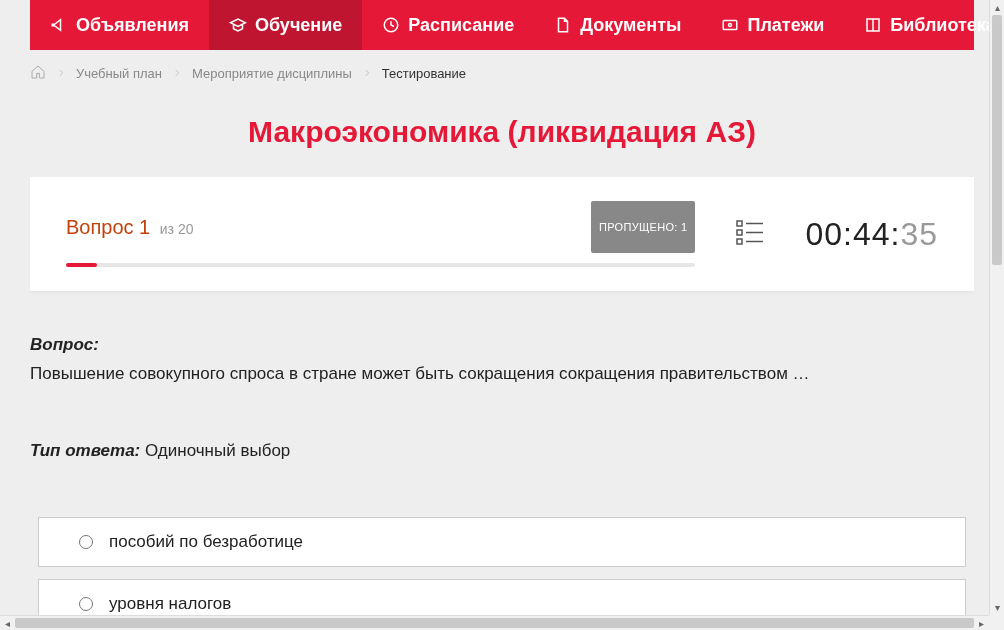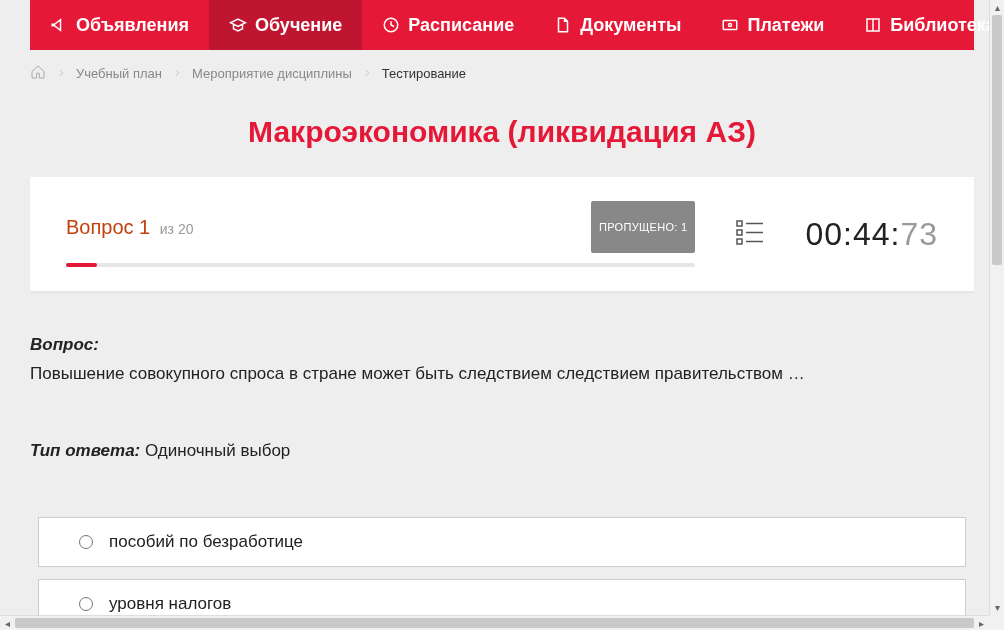--- a/index.html
+++ b/index.html
@@ -384,27 +384,27 @@
           <rect x="2" y="4" width="5" height="5"></rect>
           <line x1="11" y1="6.5" x2="28" y2="6.5"></line>
           <rect x="2" y="13" width="5" height="5"></rect>
           <line x1="11" y1="15.5" x2="28" y2="15.5"></line>
           <rect x="2" y="22" width="5" height="5"></rect>
           <line x1="11" y1="24.5" x2="28" y2="24.5"></line>
         </svg>
       </div>
 
       <div class="timer">
-        <span>00:44:</span><span class="secs">73</span>
+        <span>00:44:</span><span class="secs">35</span>
       </div>
     </div>
 
     <div class="question-body">
       <div class="q-label">Вопрос:</div>
-      <div class="q-text">Повышение совокупного спроса в стране может быть следствием следствием правительством …</div>
+      <div class="q-text">Повышение совокупного спроса в стране может быть сокращения сокращения правительством …</div>
 
       <div class="answer-type-row">
         <span class="answer-type-label">Тип ответа:</span>
         <span>Одиночный выбор</span>
       </div>
     </div>
 
     <div class="options">
       <label class="option">
         <input type="radio" name="ans" style="">

